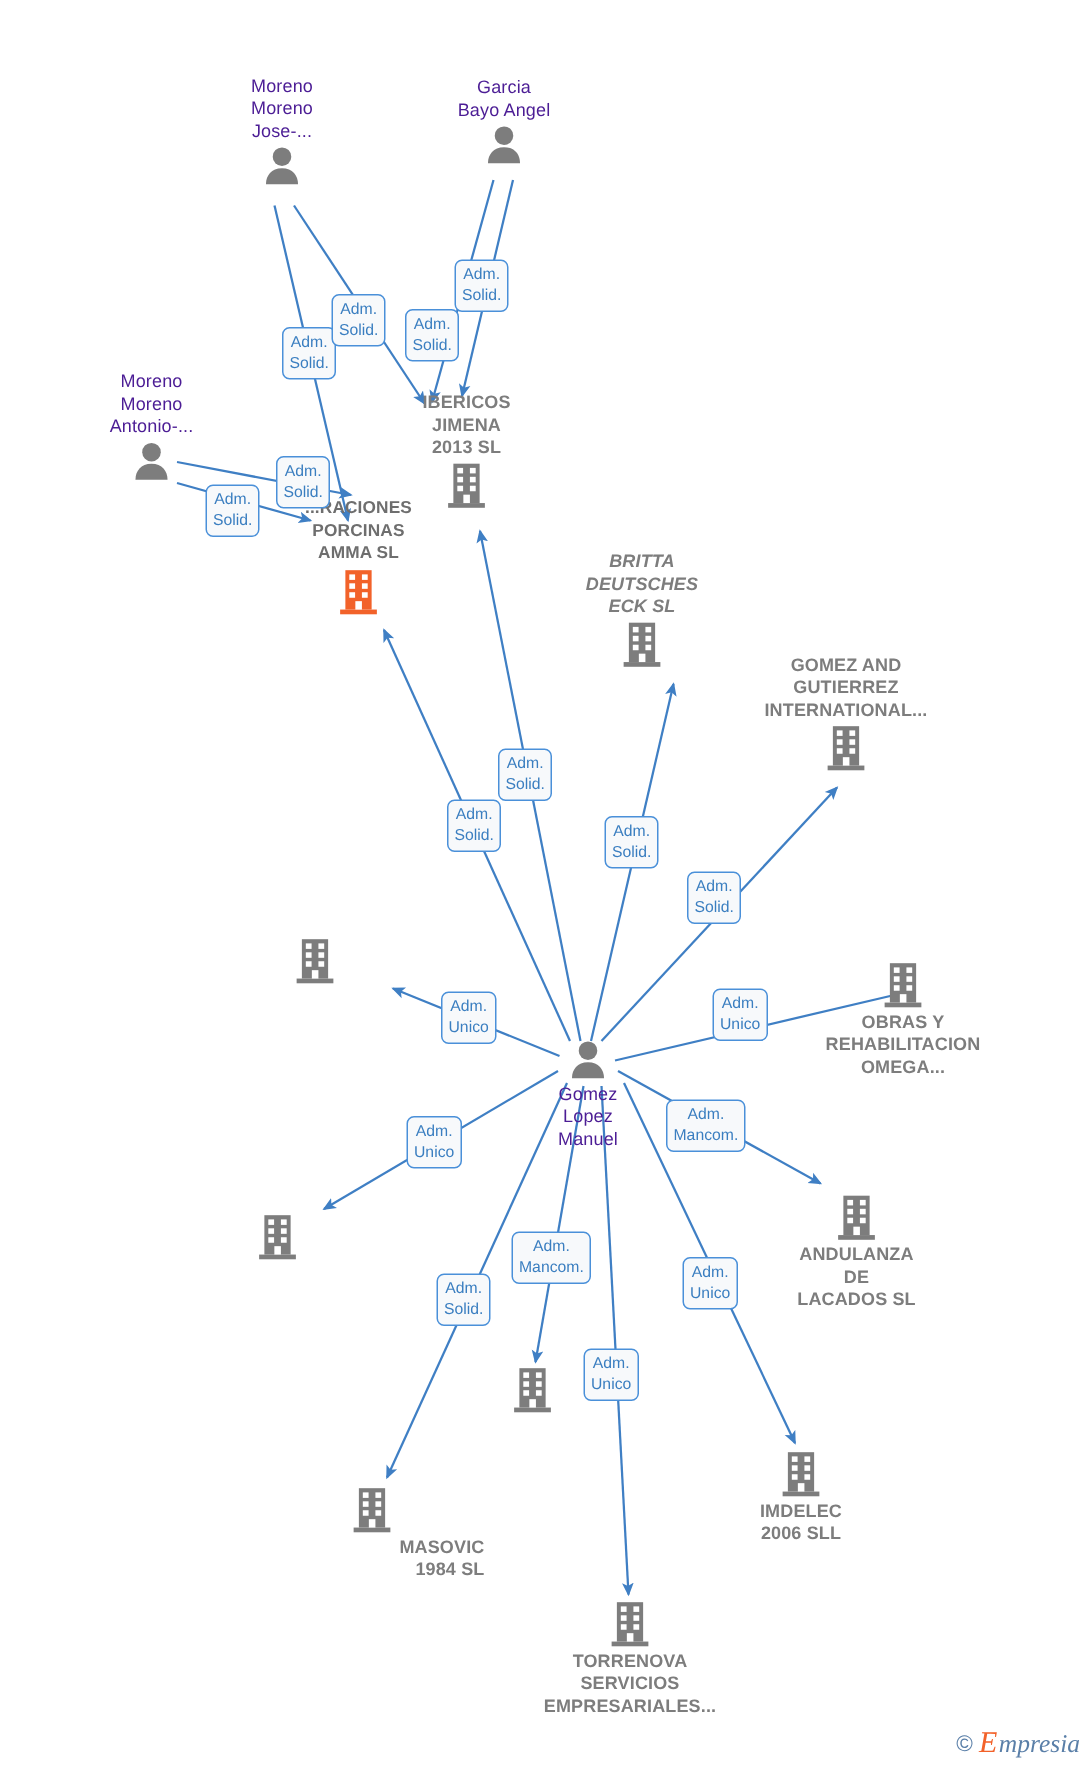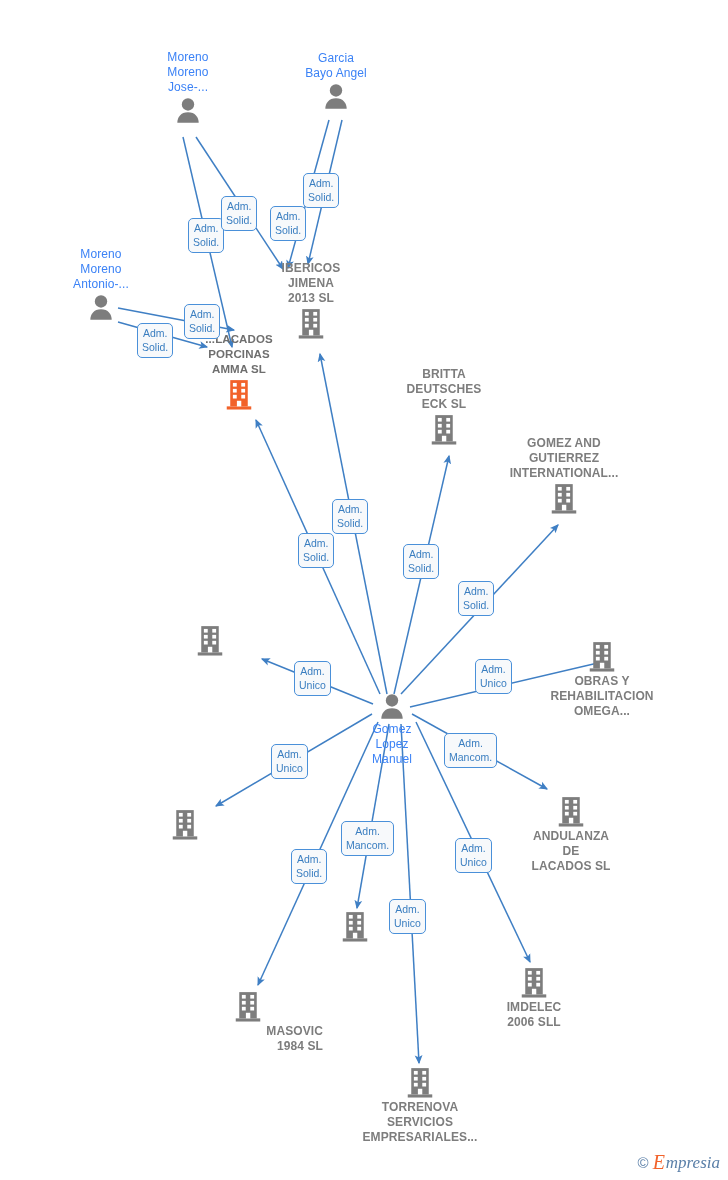--- a/index.html
+++ b/index.html
@@ -44,21 +44,21 @@
     color: #808080;
     letter-spacing: 0.1px;
     white-space: pre-line;
   }
   .node.company .node-label {
     color: #7d7d7d;
     font-weight: bold;
     font-size: 12px;
   }
   .node.person .node-label {
-    color: #3b82f6;
+    color: #4c1d95;
     font-weight: normal;
     font-size: 12px;
   }
   .node.focus .node-label {
     color: #6e6e6e;
     font-weight: bold;
   }
   .node.label-above .node-label {
     margin-bottom: 1px;
   }
@@ -187,40 +187,40 @@
               <rect x="9" y="11" width="4.4" height="4.2"></rect>
               <rect x="18.6" y="11" width="4.4" height="4.2"></rect>
               <rect x="9" y="17.8" width="4.4" height="4.2"></rect>
               <rect x="18.6" y="17.8" width="4.4" height="4.2"></rect>
               <rect x="13.6" y="24.6" width="5" height="6.4"></rect>
             </g>
           </svg>
         </span>
       </div>
       <div class="node focus label-above" style="left: 239px; top: 332px;">
-        <span class="node-label">...LACADOS
+        <span class="node-label">...RACIONES
 PORCINAS
 AMMA  SL</span>
         <span style="display: block;">
           <svg class="node-icon" width="28" height="34" viewBox="0 0 32 36" fill="#f2622a">
             <rect x="6" y="1" width="20" height="30"></rect>
             <rect x="2" y="31" width="28" height="3.6"></rect>
             <g fill="#ffffff">
               <rect x="9" y="4.2" width="4.4" height="4.2"></rect>
               <rect x="18.6" y="4.2" width="4.4" height="4.2"></rect>
               <rect x="9" y="11" width="4.4" height="4.2"></rect>
               <rect x="18.6" y="11" width="4.4" height="4.2"></rect>
               <rect x="9" y="17.8" width="4.4" height="4.2"></rect>
               <rect x="18.6" y="17.8" width="4.4" height="4.2"></rect>
               <rect x="13.6" y="24.6" width="5" height="6.4"></rect>
             </g>
           </svg>
         </span>
       </div>
-      <div class="node company label-above" style="left: 444px; top: 367px;">
+      <div class="node company label-above" style="left: 428px; top: 367px; font-style: italic;">
         <span class="node-label">BRITTA
 DEUTSCHES
 ECK SL</span>
         <span style="display: block;">
           <svg class="node-icon" width="28" height="34" viewBox="0 0 32 36" fill="#7d7d7d">
             <rect x="6" y="1" width="20" height="30"></rect>
             <rect x="2" y="31" width="28" height="3.6"></rect>
             <g fill="#ffffff">
               <rect x="9" y="4.2" width="4.4" height="4.2"></rect>
               <rect x="18.6" y="4.2" width="4.4" height="4.2"></rect>

